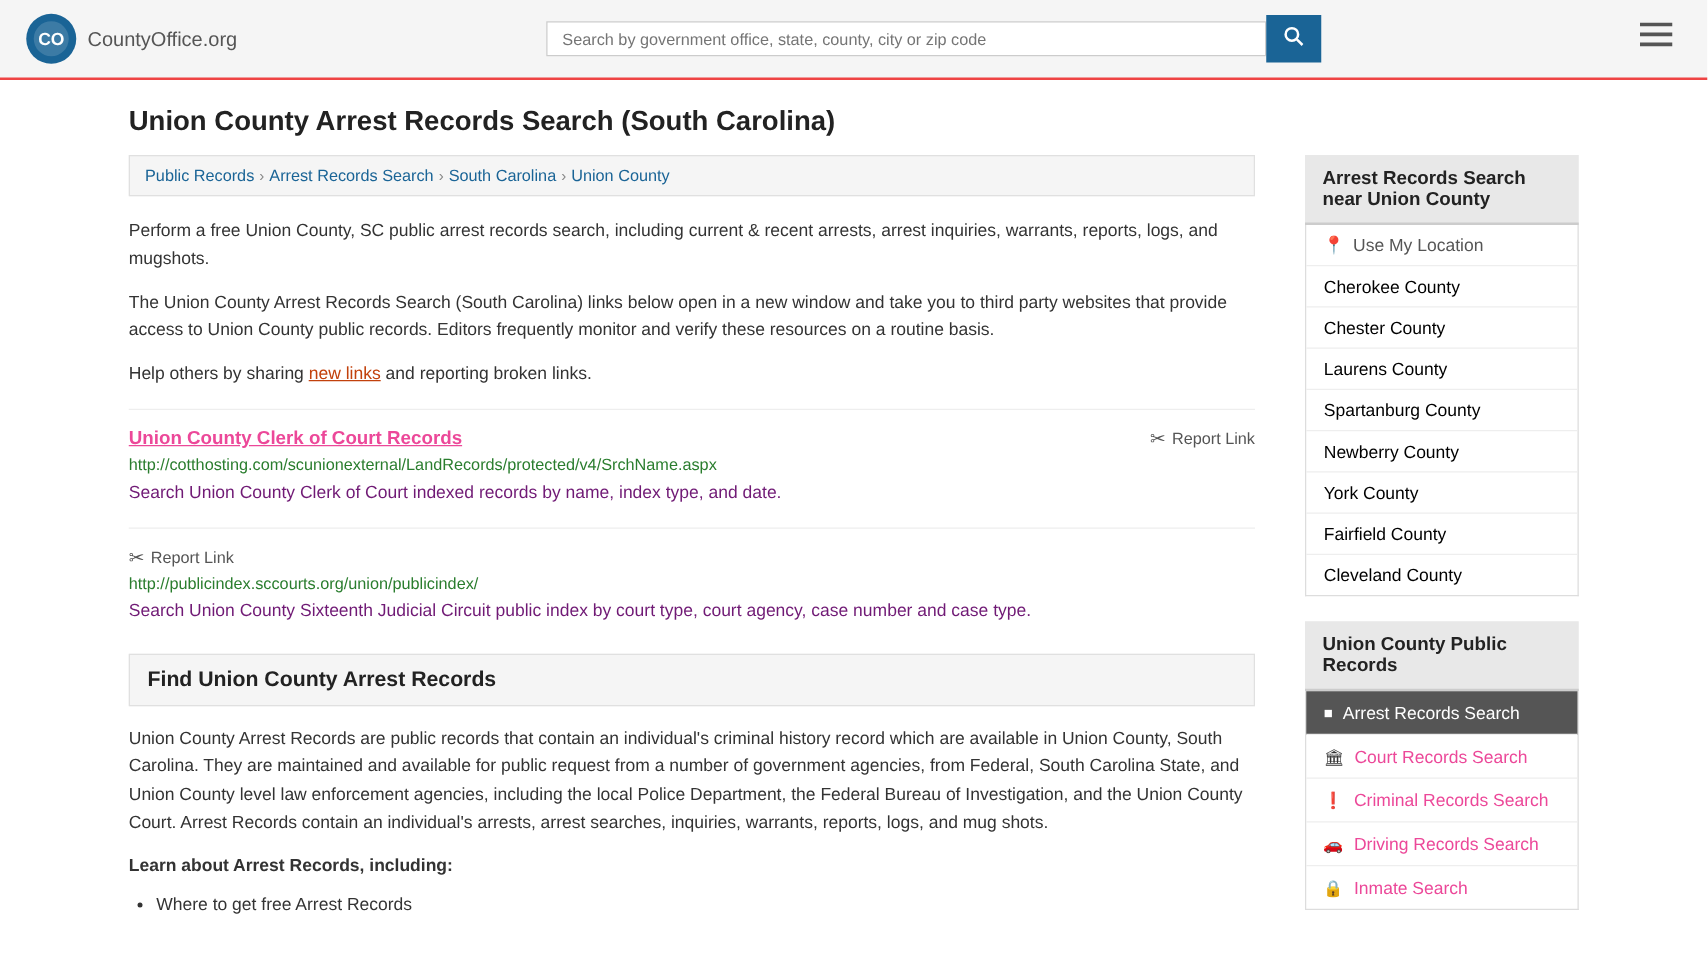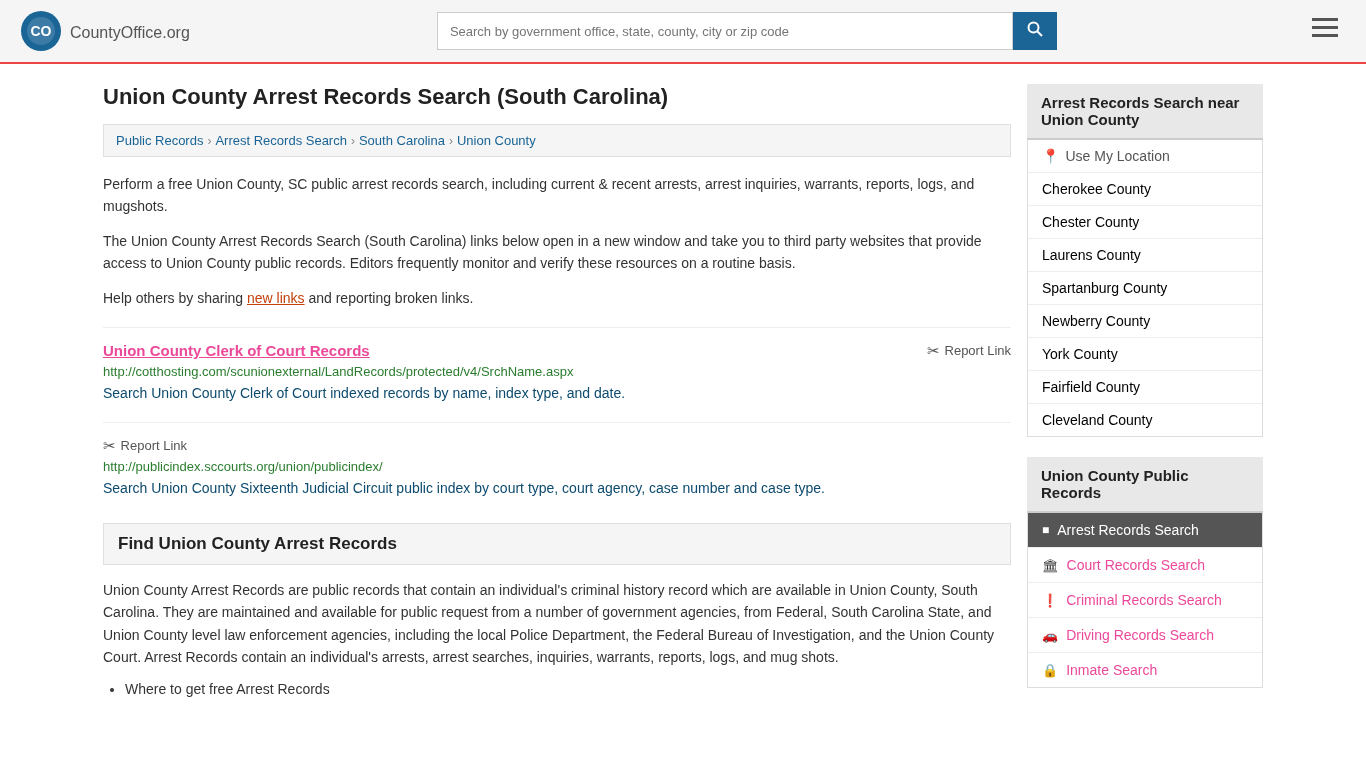--- a/index.html
+++ b/index.html
@@ -39,21 +39,21 @@
       flex: 1;
       max-width: 620px;
       margin: 0 20px;
     }
     #search-bar input {
       flex: 1;
       padding: 8px 12px;
       border: 1px solid #ccc;
       font-size: 13px;
       outline: none;
-      height: 38px;
+      height: 28px;
     }
     #search-bar button {
       background: #1a6496;
       border: none;
       color: white;
       padding: 0 14px;
       height: 38px;
       cursor: pointer;
       font-size: 16px;
     }
@@ -65,28 +65,29 @@
       color: #555;
       padding: 4px 8px;
     }
 
     
     #content-wrapper {
       max-width: 1200px;
       margin: 0 auto;
       padding: 20px 20px;
       display: flex;
-      gap: 16px;
+      gap: 40px;
     }
     #main-content {
       flex: 1;
     }
     #sidebar {
-      width: 236px;
+      width: 219px;
       flex-shrink: 0;
+      margin-top: 40px;
     }
 
     
     h1.page-title {
       font-size: 22px;
       font-weight: bold;
       color: #222;
       margin-bottom: 14px;
     }
 
@@ -152,21 +153,21 @@
       background: none;
       border: none;
     }
     .record-url {
       color: #2a7d2e;
       font-size: 13px;
       margin-bottom: 4px;
     }
     .record-desc {
       font-size: 14px;
-      color: #0c4a6e;
+      color: #701a75;
       line-height: 1.5;
     }
 
     
     .section-heading-box {
       background: #f5f5f5;
       border: 1px solid #e0e0e0;
       padding: 10px 14px;
       margin: 24px 0 14px 0;
     }
@@ -339,20 +340,23 @@
       <div class="record-url">http://publicindex.sccourts.org/union/publicindex/</div>
       <div class="record-desc">Search Union County Sixteenth Judicial Circuit public index by court type, court agency, case number and case type.</div>
     </div>
 
     <div class="section-heading-box">
       <h2>Find Union County Arrest Records</h2>
     </div>
 
     <div class="find-section">
       <p>Union County Arrest Records are public records that contain an individual's criminal history record which are available in Union County, South Carolina. They are maintained and available for public request from a number of government agencies, from Federal, South Carolina State, and Union County level law enforcement agencies, including the local Police Department, the Federal Bureau of Investigation, and the Union County Court. Arrest Records contain an individual's arrests, arrest searches, inquiries, warrants, reports, logs, and mug shots.</p>
+      <p>
+        <strong>Learn about Arrest Records, including:</strong>
+      </p>
       <ul>
         <li>Where to get free Arrest Records</li>
       </ul>
     </div>
 
   </main>
 
   <aside id="sidebar">
 
     <div class="sidebar-section">

